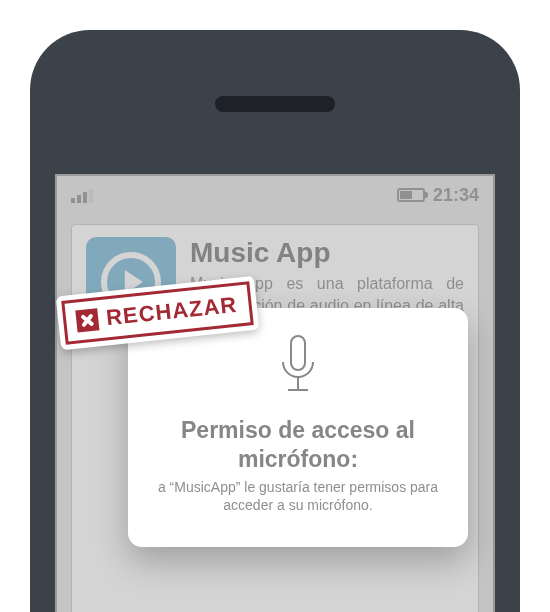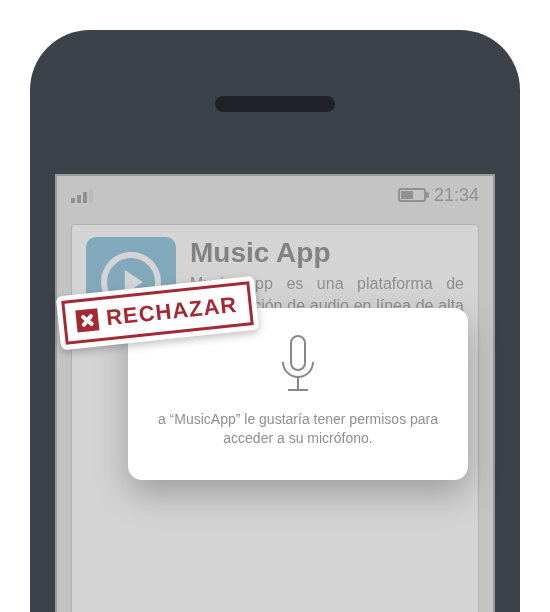--- a/index.html
+++ b/index.html
@@ -62,21 +62,21 @@
       background: #6a6a6a;
     }
     .signal-icon span:nth-child(1){height:5px;}
     .signal-icon span:nth-child(2){height:8px;}
     .signal-icon span:nth-child(3){height:11px;}
     .signal-icon span:nth-child(4){height:14px;background:#c6c6c6;}
     .status-right {
       display: flex;
       align-items: center;
       gap: 8px;
-      font-weight: 400;
+      font-weight: 700;
       font-size: 18px;
     }
     .battery-icon {
       position: relative;
       width: 28px;
       height: 14px;
       border: 2px solid #6a6a6a;
       border-radius: 3px;
     }
     .battery-icon::after {
@@ -274,20 +274,21 @@
 
 <div class="dialog">
   <div class="mic-icon">
     <svg viewBox="0 0 46 70">
       <rect x="16" y="4" width="14" height="34" rx="7"></rect>
       <path d="M8 30 a15 15 0 0 0 30 0"></path>
       <line x1="23" y1="45" x2="23" y2="58"></line>
       <line x1="13" y1="58" x2="33" y2="58"></line>
     </svg>
   </div>
+  <div class="dialog-title">Permiso de acceso al micrófono:</div>
   <div class="dialog-body">a “MusicApp” le gustaría tener permisos para acceder a su micrófono.</div>
 </div>
 
 <div class="reject-stamp">
   <div class="reject-inner">
     <div class="reject-x"></div>
     <div class="reject-text">RECHAZAR</div>
   </div>
 </div>
 

